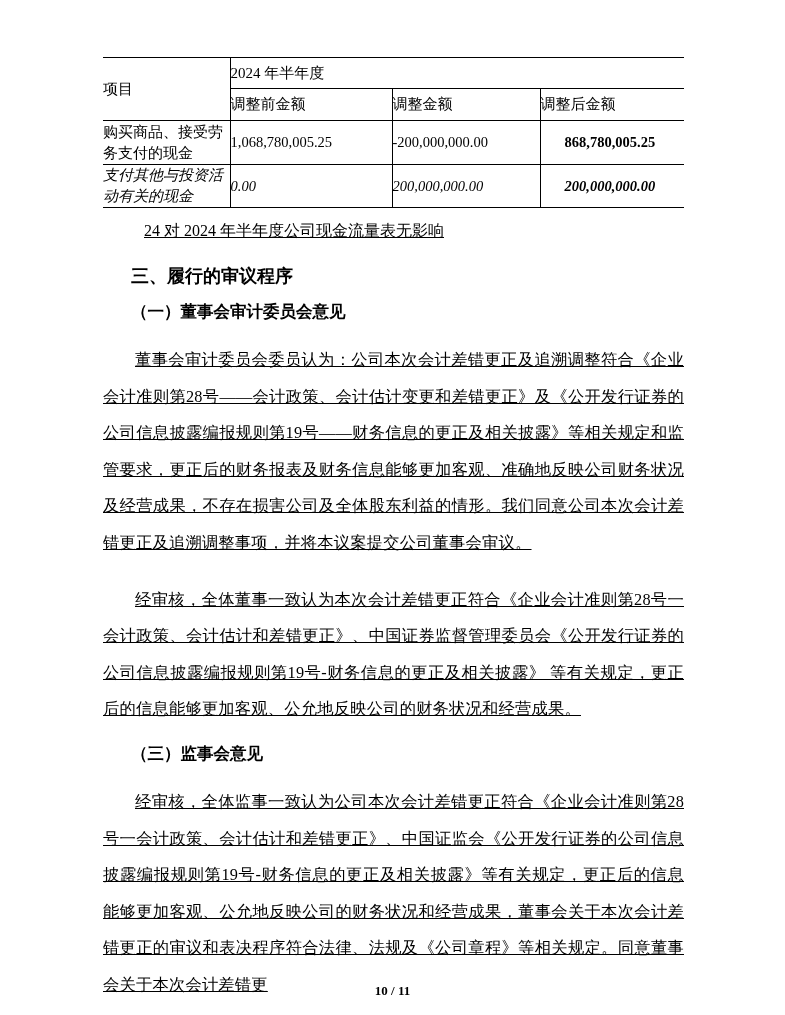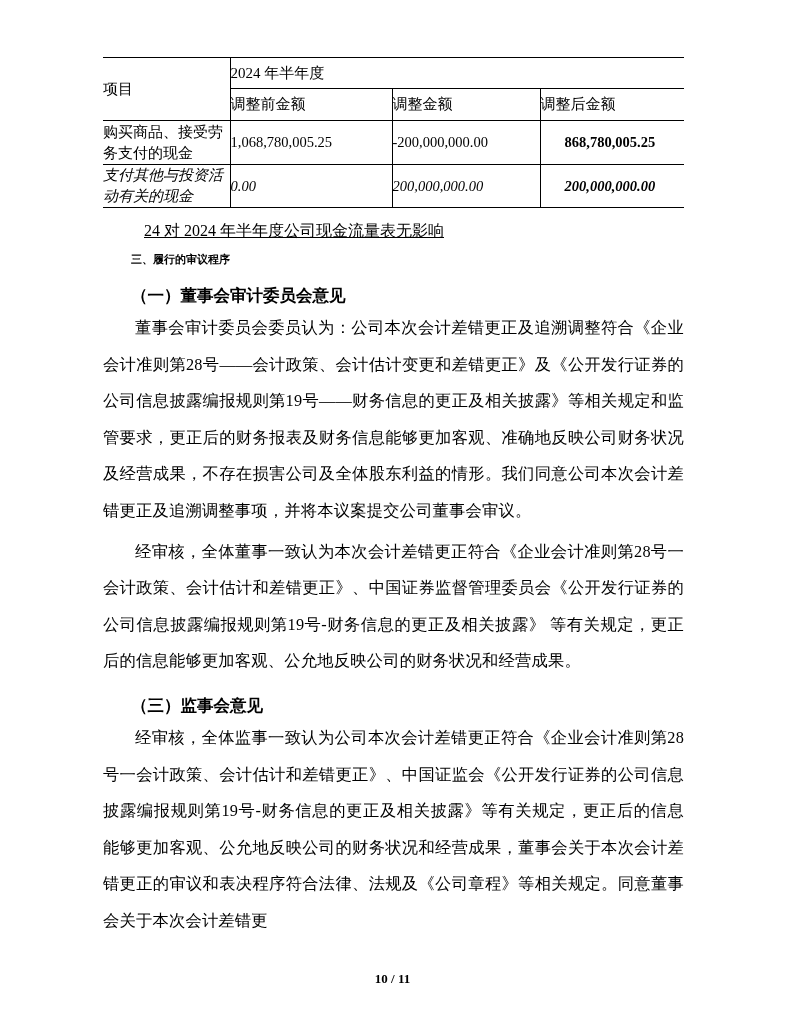--- a/index.html
+++ b/index.html
@@ -54,50 +54,50 @@
 
   
   .note-line {
     margin-top: 12px;
     padding-left: 41px;
     font-size: 16px;
     line-height: 22px;
     text-decoration: underline;
   }
   .h-section {
-    margin-top: 8px;
+    margin-top: 24px;
     padding-left: 28px;
-    font-size: 11px;
+    font-size: 18px;
     font-weight: bold;
     line-height: 20px;
-    font-family: Liberation Mono, monospace;
   }
   .h-sub {
     margin-top: 16px;
     padding-left: 28px;
     font-size: 16.5px;
     font-weight: bold;
     line-height: 20px;
   }
   p.para {
-    margin: 4px 0 0 0;
+    margin: 20px 0 0 0;
     font-size: 16.3px;
     line-height: 36.6px;
     text-align: justify;
     text-justify: inter-ideograph;
     text-indent: 32px;
     letter-spacing: 0.2px;
+    text-decoration: underline;
   }
 
   
   .page-num {
     position: absolute;
     left: 0;
     right: 0;
-    bottom: 28px;
+    bottom: 16px;
     text-align: center;
     font-size: 13px;
     font-weight: bold;
     margin-top: 12px;
   }
 </style>
 </head>
 <body>
 
 <div class="page">

